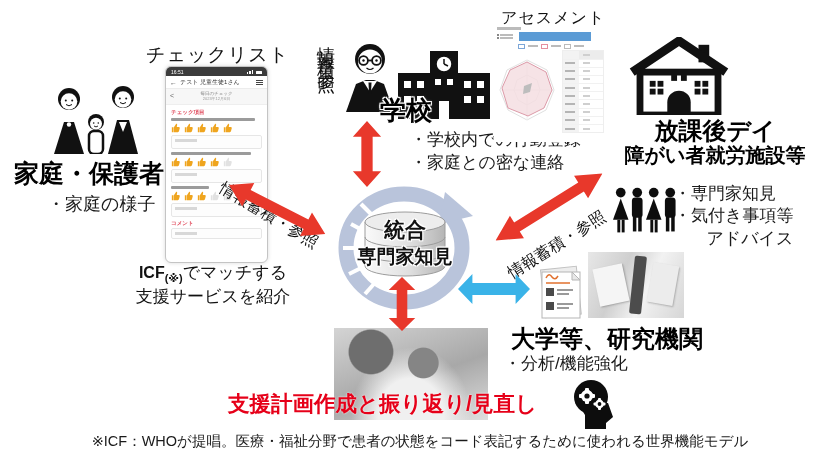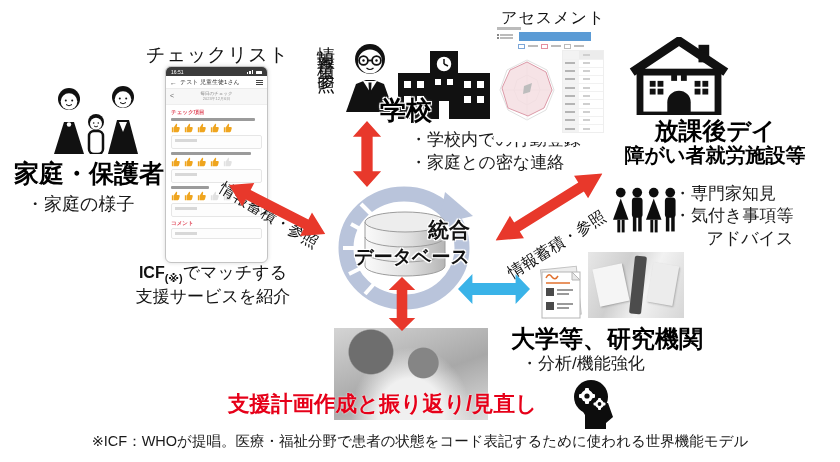--- a/index.html
+++ b/index.html
@@ -8,28 +8,28 @@
     position:relative; width:840px; height:462px; background:#fff;
     font-family:"Liberation Sans","DejaVu Sans",sans-serif; color:#111;
     overflow:hidden;
   }
   .abs { position:absolute; }
 
   
   .title-label { font-size:19px; color:#111; letter-spacing:1px; }
   .big-heading { font-weight:bold; color:#000; white-space:nowrap; }
   .bullets { font-size:17px; line-height:1.35; color:#1a1a1a; white-space:nowrap; }
-  .family-bullets { font-size:18px; line-height:1.28; }
+  .family-bullets { font-size:18px; line-height:1.28;margin-left:21px; }
   .icf-block { width:190px; text-align:center; font-size:17px; line-height:1.3; color:#111; }
   .icf-block b { font-size:16px; }
   .icf-block sub { font-size:11px; font-weight:bold; }
   .vertical-label { writing-mode:vertical-rl; font-size:18px; letter-spacing:5px; color:#111; }
   .diag-label { font-size:16px; white-space:nowrap; color:#111; }
   .outlined { text-shadow:-1px -1px 0 #fff,1px -1px 0 #fff,-1px 1px 0 #fff,1px 1px 0 #fff,0 0 3px #fff; }
-  .db-text { width:130px; text-align:right; z-index:6; }
+  .db-text { width:130px; text-align:center; z-index:6; }
   .db-text .l1 { font-size:21px; font-weight:bold; }
   .db-text .l2 { font-size:19px; font-weight:bold; }
   .plan-text { font-size:21.5px; font-weight:bold; color:#e60019; z-index:7;
                text-shadow:0 0 2px #fff; white-space:nowrap; }
   .footnote { width:100%; text-align:center; font-size:14.5px; color:#1a1a1a; }
 
   
   .phone { width:103px; height:197px; background:#fff; border:1px solid #c4c4c4;
            border-radius:6px; overflow:hidden; box-shadow:0 0 4px rgba(0,0,0,.15); z-index:3; }
   .p-status { height:9px; background:#3b3b3b; display:flex; align-items:center;
@@ -476,21 +476,21 @@
       </linearGradient>
     </defs>
     <path d="M5 12 v44 a40 10 0 0 0 80 0 v-44" fill="url(#cyl)" stroke="#9c9c9c"></path>
     <path d="M5 27 a40 10 0 0 0 80 0" fill="none" stroke="#9c9c9c"></path>
     <path d="M5 42 a40 10 0 0 0 80 0" fill="none" stroke="#9c9c9c"></path>
     <ellipse cx="45" cy="12" rx="40" ry="10" fill="#ededed" stroke="#9c9c9c"></ellipse>
   </svg>
 
   <div class="abs db-text outlined" style="left:340px; top:216px;">
     <div class="l1">統合</div>
-    <div class="l2">データベース</div>
+    <div class="l2">専門家知見</div>
   </div>
 
   <div class="abs arrow" style="left:351px; top:121px; width:32px; height:66px;">
     <svg viewBox="0 0 34 100" preserveAspectRatio="none">
       <polygon class="red-fill" points="17,0 32,24 23,24 23,76 32,76 17,100 2,76 11,76 11,24 2,24"></polygon>
     </svg>
   </div>
 
   <div class="abs arrow" style="left:229px; top:170px; width:108px; height:30px;
        transform:rotate(27deg); transform-origin:left center;">
@@ -535,21 +535,21 @@
       <rect x="21" y="43" width="12" height="2" fill="#9a9a9a"></rect>
   </svg>
 
   <div class="abs photo photo-research" style="left:588px; top:252px;">
     <span class="sheet"></span>
       <span class="sheet2"></span>
       <span class="band"></span>
   </div>
 
   <div class="abs big-heading" style="left:511px; top:323px; font-size:24px;">大学等、研究機関</div>
-  <div class="abs bullets" style="left:521px; top:353px;">・分析/機能強化</div>
+  <div class="abs bullets" style="left:504px; top:353px;">・分析/機能強化</div>
 
   <svg class="abs z2" style="left:569px; top:377px;" width="48" height="52" viewBox="0 0 48 52">
     <circle cx="22" cy="20" r="17" fill="#0d0d0d"></circle>
     <polygon points="10,28 39,26 44,40 37,46 37,52 16,52 16,38" fill="#0d0d0d"></polygon>
     <g fill="#fff">
       <rect x="16" y="11" width="4" height="16" rx="1"></rect>
         <rect x="10" y="17" width="16" height="4" rx="1"></rect>
       <rect x="12.8" y="13.2" width="10.4" height="10.4" rx="2" transform="rotate(45 18 18.5)"></rect>
       <circle cx="18" cy="19" r="6"></circle>
     </g>

